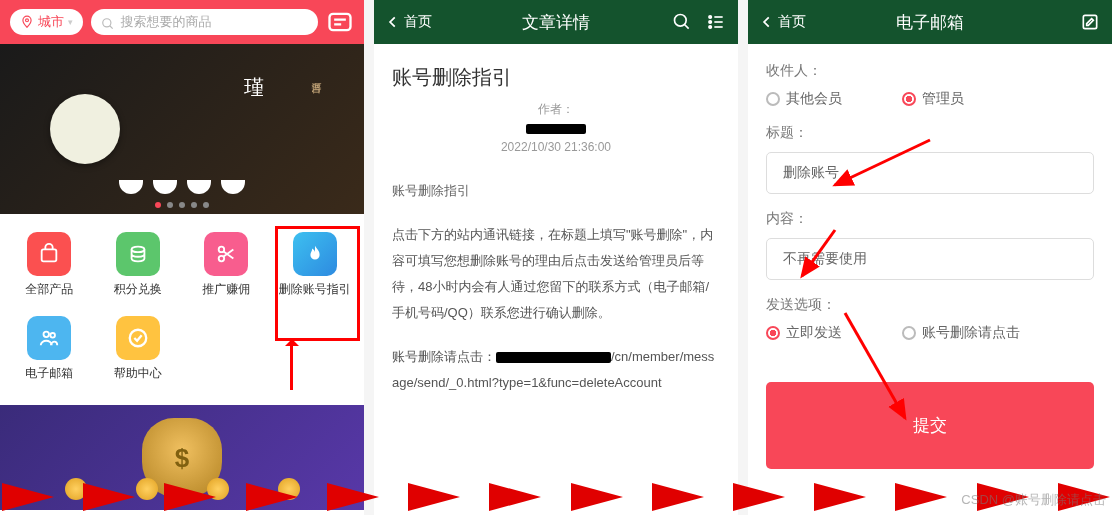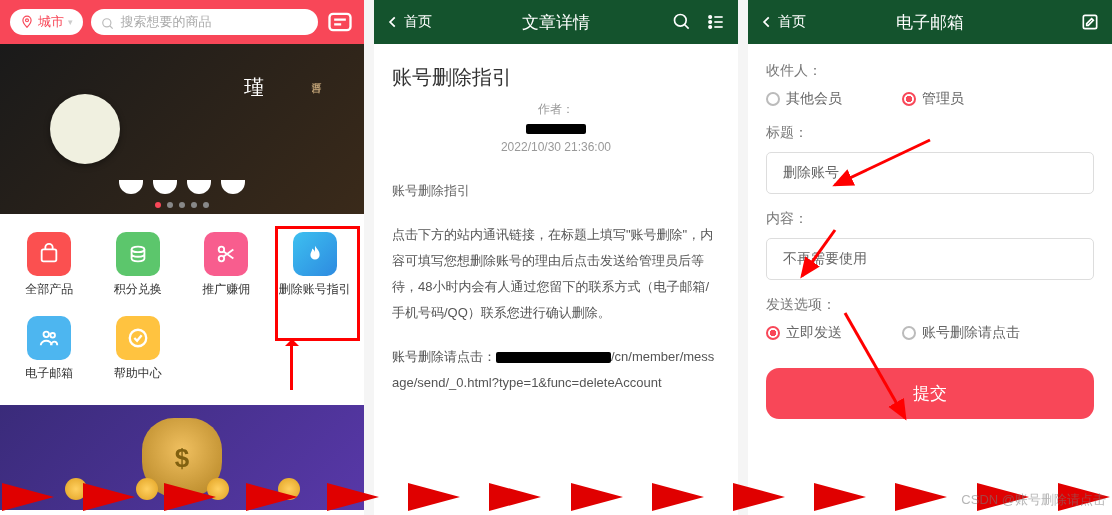--- a/index.html
+++ b/index.html
@@ -47,21 +47,21 @@
   .s2-link-blk{display:inline-block;width:115px;height:11px;background:#000;border-radius:2px;vertical-align:middle;}
   
   .s3-body{padding:18px 18px;color:#666;font-size:14px;}
   .s3-row{margin-bottom:16px;}
   .s3-label{font-size:14px;color:#777;margin-bottom:10px;}
   .s3-radios{display:flex;gap:60px;align-items:center;}
   .s3-radio{display:flex;align-items:center;gap:6px;font-size:14px;color:#666;text-align:center;}
   .s3-radio-dot{width:14px;height:14px;border-radius:50%;border:2px solid #bbb;}
   .s3-radio.selected .s3-radio-dot{border-color:#f84758;background:radial-gradient(circle,#f84758 45%,#fff 50%);}
   .s3-input{width:100%;border:1px solid #ddd;border-radius:5px;padding:12px 16px;font-size:14px;color:#666;background:#fff;}
-  .s3-submit{width:100%;background:#f84758;color:#fff;border:none;border-radius:13px;padding:14px;font-size:17px;margin-top:10px;}
+  .s3-submit{width:100%;background:#f84758;color:#fff;border:none;border-radius:5px;padding:32px;font-size:17px;margin-top:24px;}
   .s3-arrow-a{position:absolute;left:820px;top:135px;}
   .s3-arrow-b{position:absolute;left:790px;top:228px;}
   .s3-arrow-c{position:absolute;left:840px;top:308px;}
   
   .bottom-arrows{position:absolute;left:0;bottom:4px;width:1112px;display:flex;justify-content:space-between;padding:0 2px;pointer-events:none;}
   .big-arrow{width:0;height:0;border-top:14px solid transparent;border-bottom:14px solid transparent;border-left:52px solid #e00000;}
   .watermark{position:absolute;right:6px;bottom:6px;font-size:13px;color:rgba(120,120,120,.55);}
 </style>
 </head>
 <body>

